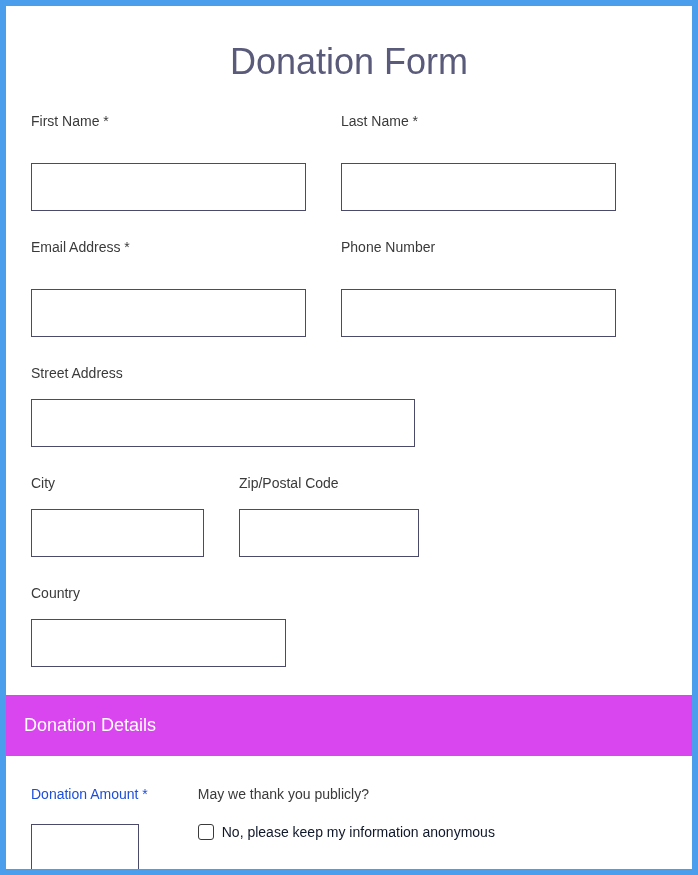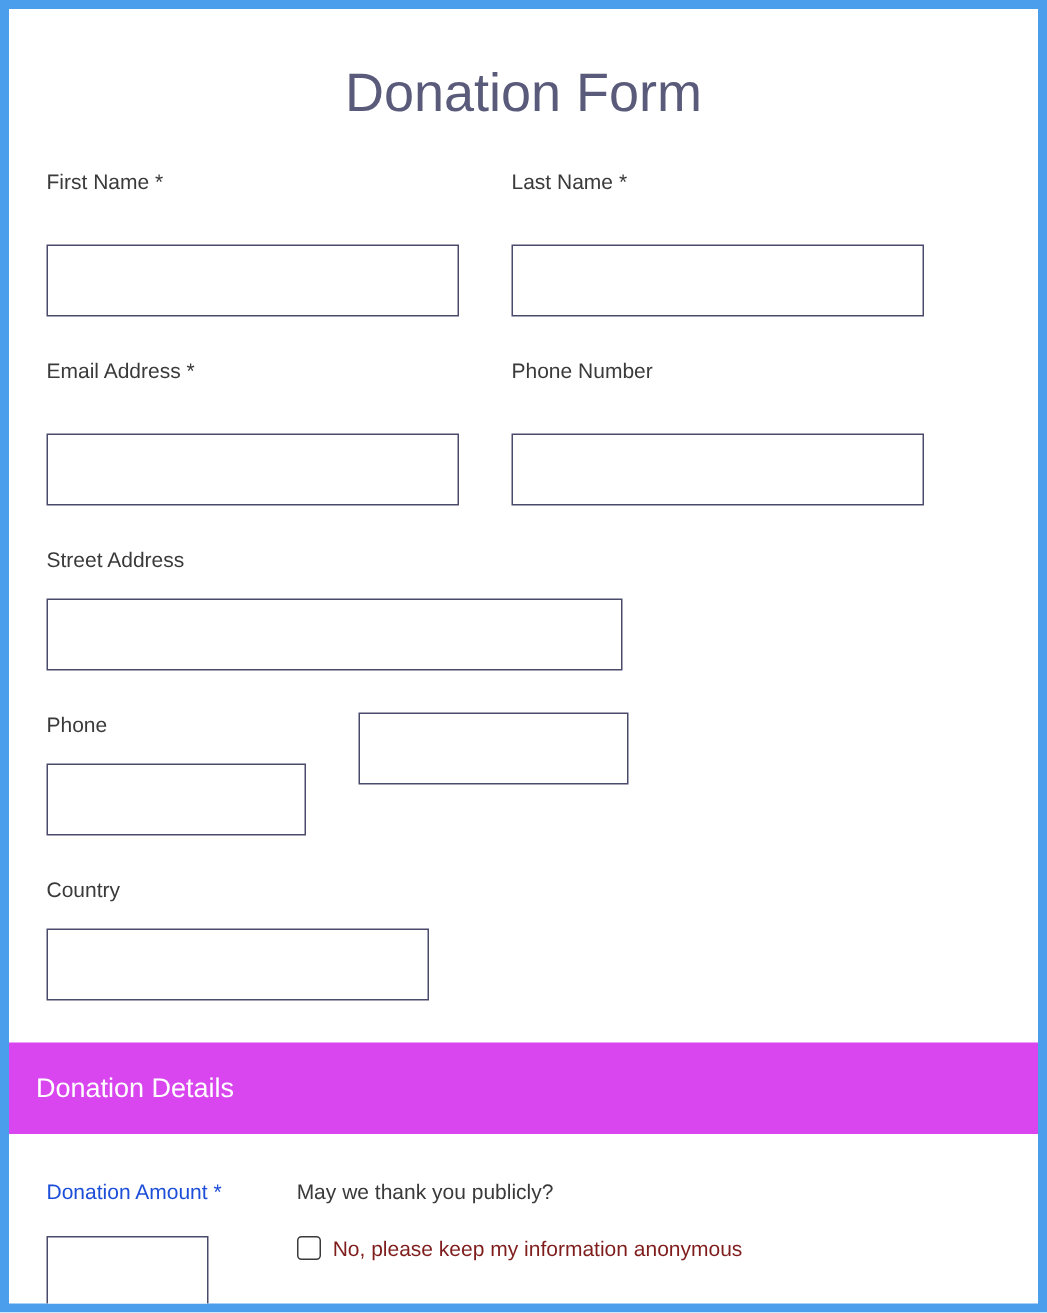--- a/index.html
+++ b/index.html
@@ -139,21 +139,21 @@
       height: 16px;
       border: 1.5px solid #3a3a3a;
       border-radius: 3px;
       appearance: none;
       -webkit-appearance: none;
       background: #fff;
       cursor: pointer;
     }
     .checkbox-line label {
       font-size: 14px;
-      color: #7f1d1d;
+      color: #0f172a;
       cursor: pointer;
     }
   </style>
 </head>
 <body>
 
 <div class="outer-frame">
 
   <h1 class="form-title">Donation Form</h1>
 
@@ -183,24 +183,25 @@
 
     <div class="row">
       <div class="field w-street">
         <label>Street Address</label>
         <input type="text" style="">
       </div>
     </div>
 
     <div class="row row-csz">
       <div class="field w-city">
-        <label>Phone</label>
+        <label>City</label>
         <input type="text" style="">
       </div>
       <div class="field w-zip">
+        <label>Zip/Postal Code</label>
         <input type="text" style="">
       </div>
     </div>
 
     <div class="row">
       <div class="field w-country">
         <label>Country</label>
         <input type="text" style="">
       </div>
     </div>

